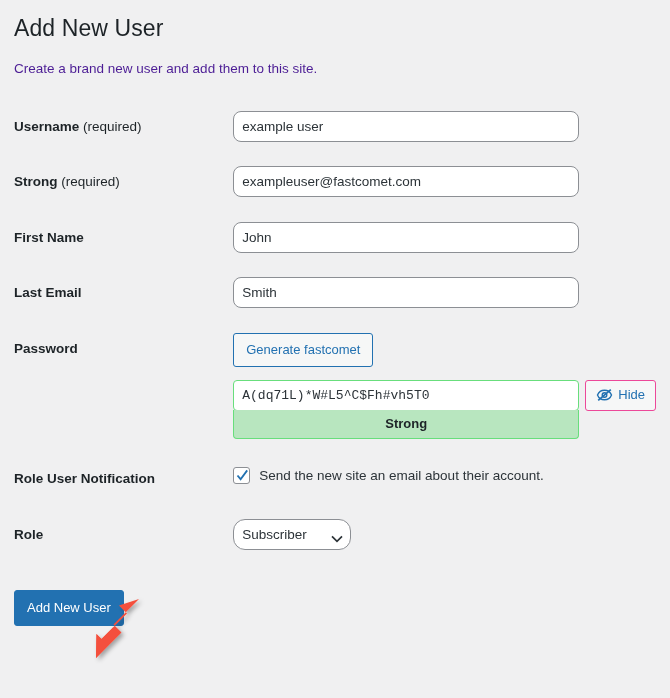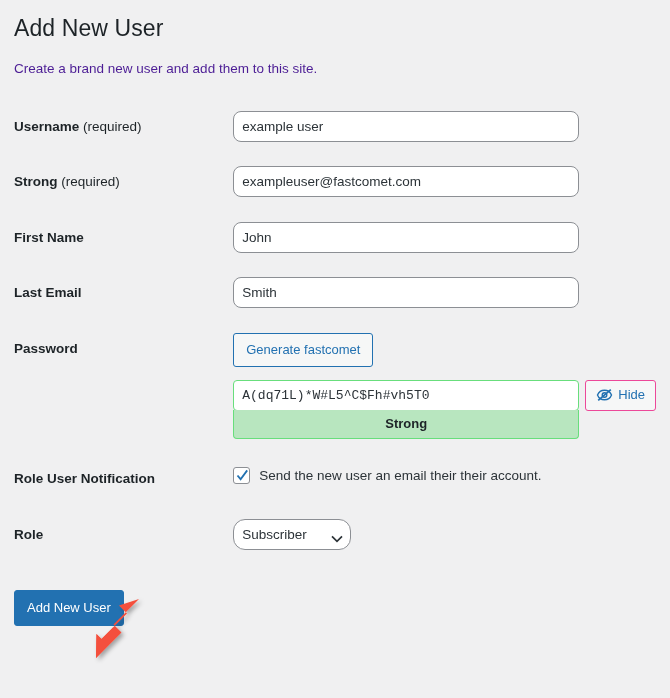--- a/index.html
+++ b/index.html
@@ -322,21 +322,21 @@
 
       <tr>
         <th>Role User Notification</th>
         <td>
           <div class="check-row">
             <span class="checkbox">
               <svg width="19" height="19" viewBox="0 0 19 19">
                 <path d="M4.5 9.5 L7.6 13.2 L14.2 4.4" fill="none" stroke="#2271b1" stroke-width="1.8"></path>
               </svg>
             </span>
-            <span class="check-label">Send the new user an email their their account.</span>
+            <span class="check-label">Send the new site an email about their account.</span>
           </div>
         </td>
       </tr>
 
       <tr>
         <th>Role</th>
         <td>
           <div class="select-wrap">
             <div class="select-box">Subscriber</div>
             <span class="select-caret">

